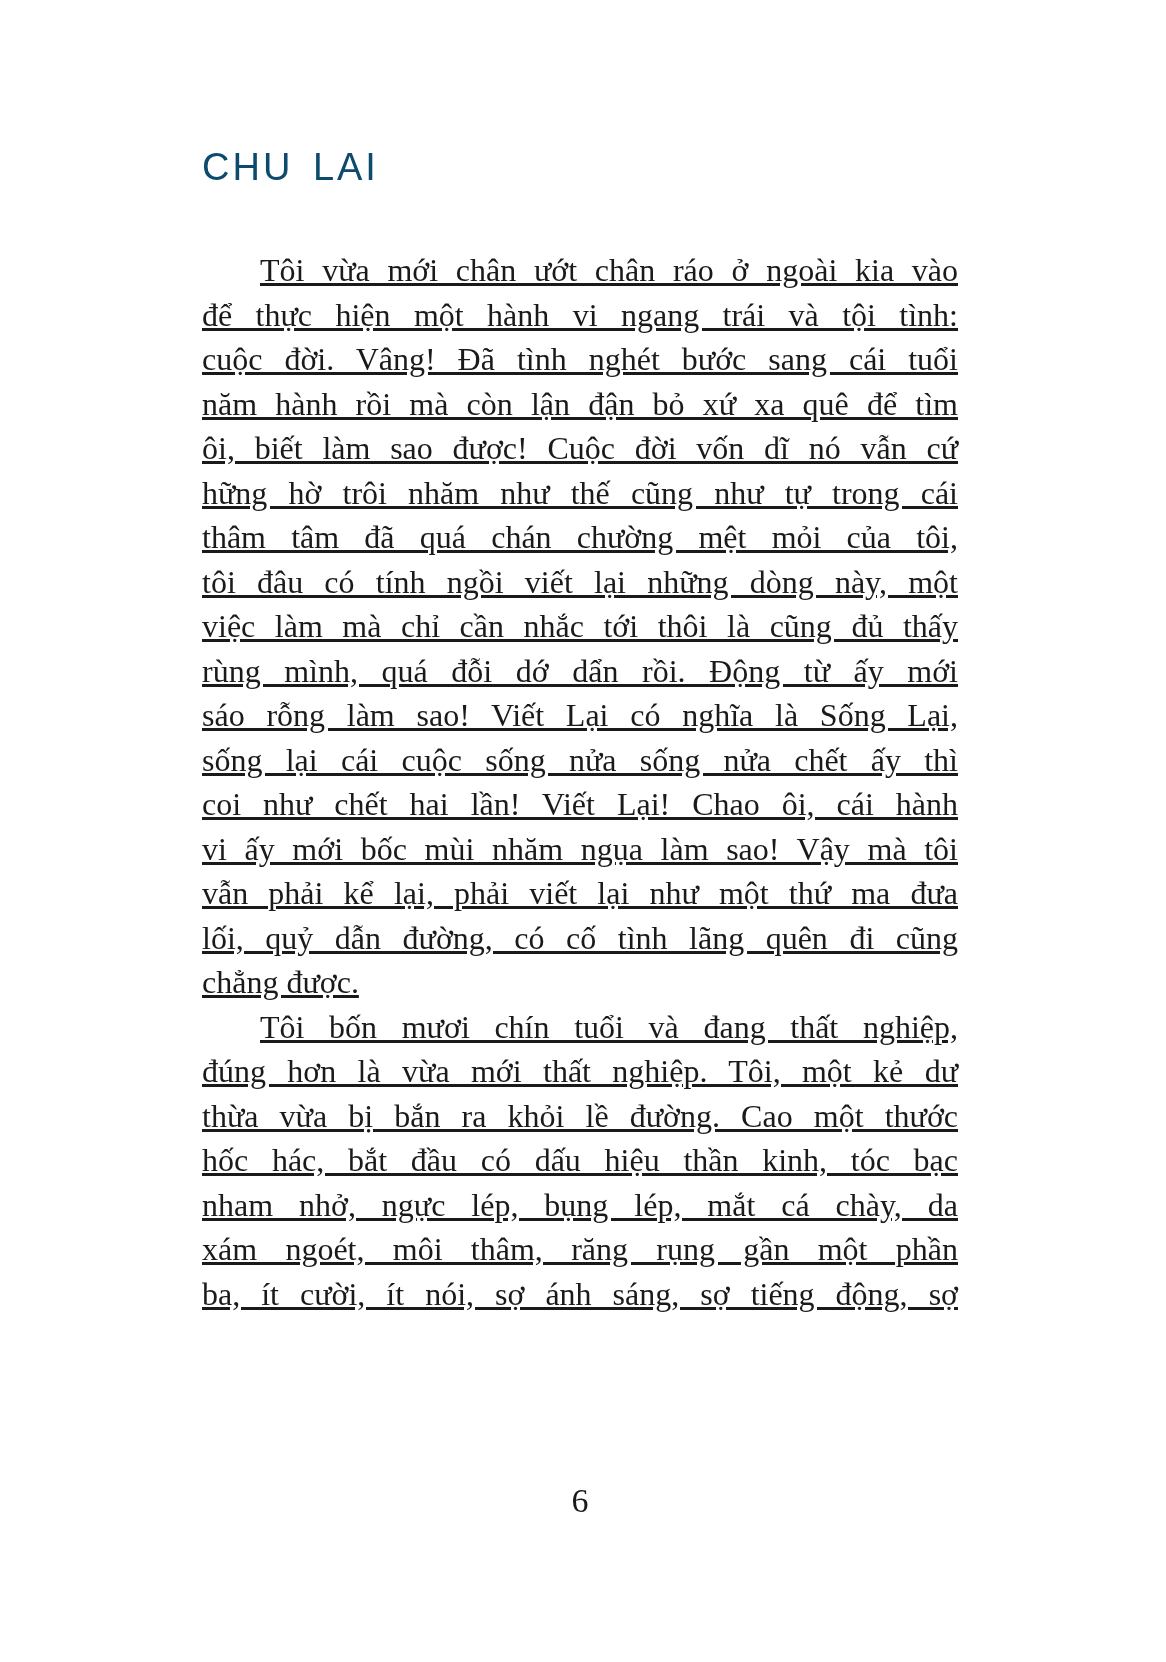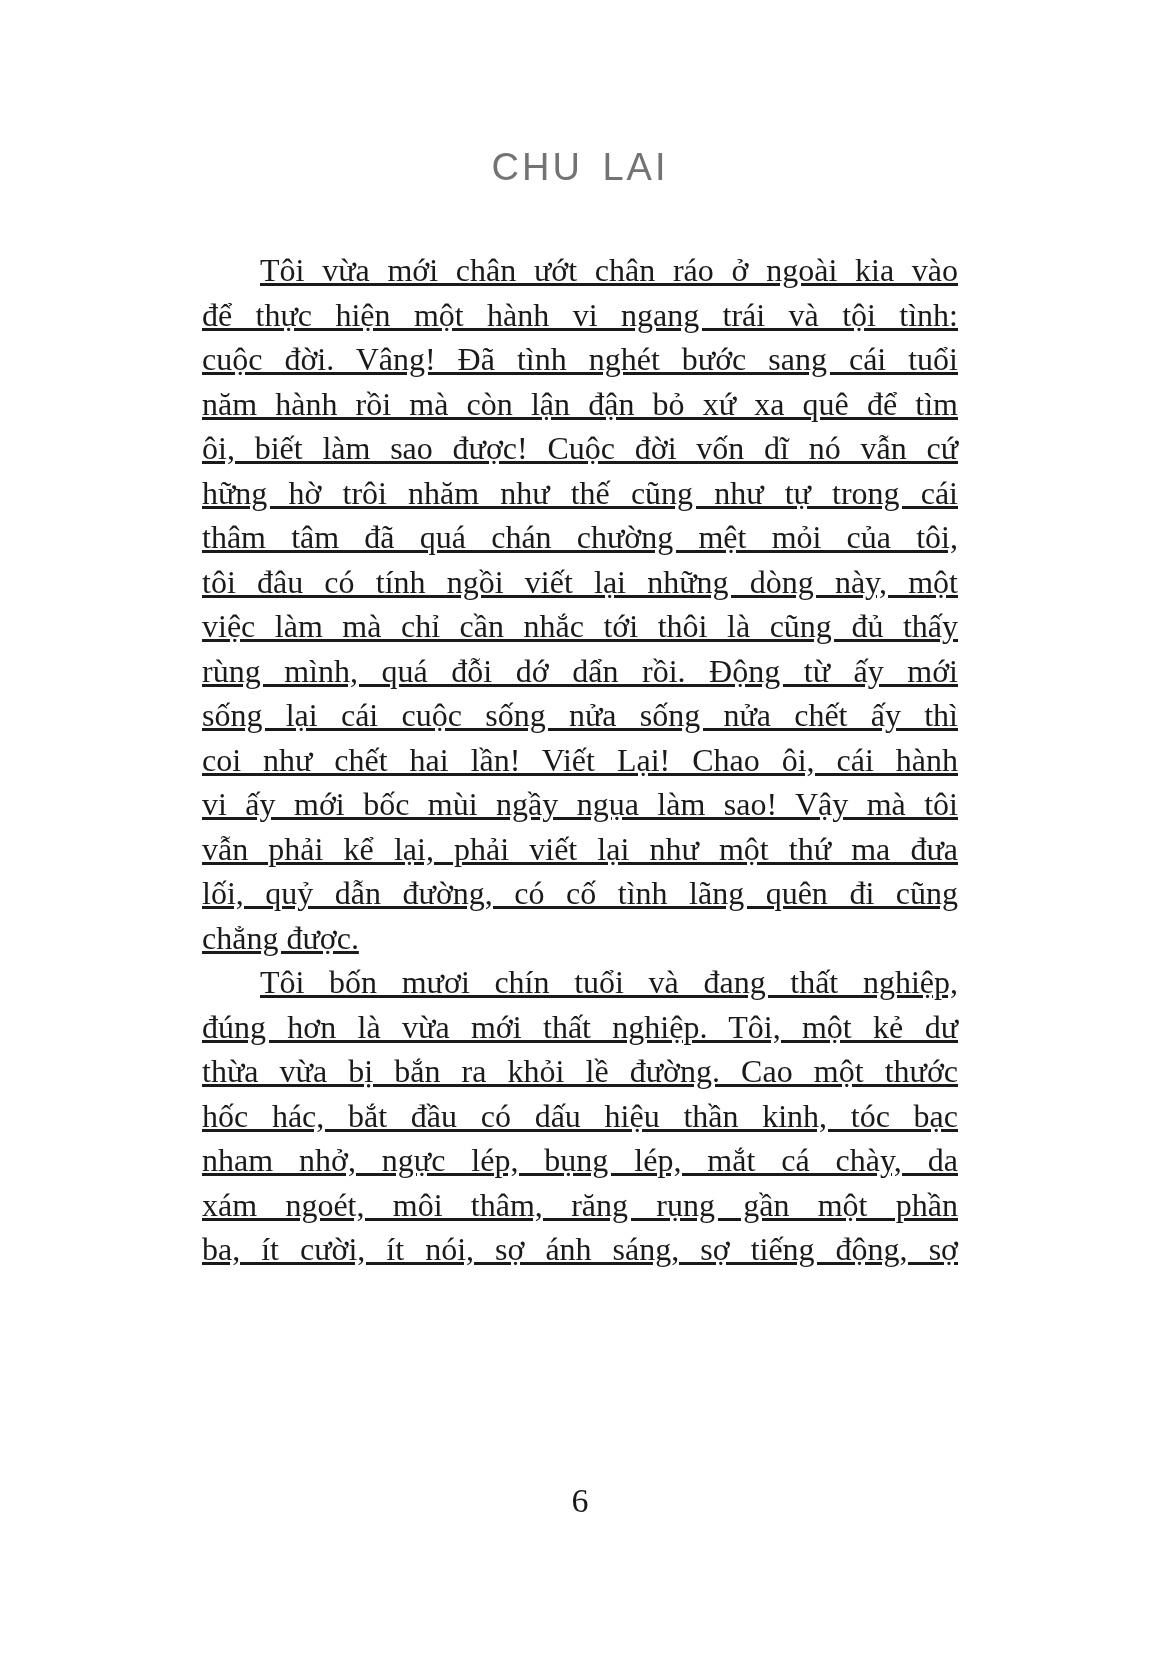--- a/index.html
+++ b/index.html
@@ -16,27 +16,26 @@
     width: 1166px;
     height: 1662px;
     background: #ffffff;
     overflow: hidden;
   }
   .running-header {
     position: absolute;
     top: 146px;
     left: 202px;
     width: 756px;
-    text-align: center;
     font-family: "Liberation Sans", sans-serif;
     font-weight: 400;
     font-size: 38px;
     letter-spacing: 3px;
     word-spacing: 6px;
-    color: #737373;
+    color: #0c4a6e;
   }
   .text-block {
     position: absolute;
     top: 248px;
     left: 202px;
     width: 756px;
     color: #1a1a1a;
   }
   .paragraph {
     margin: 0;
@@ -79,23 +78,24 @@
         <div class="line first">Tôi vừa mới chân ướt chân ráo ở ngoài kia vào</div>
         <div class="line">để thực hiện một hành vi ngang trái và tội tình:</div>
         <div class="line">cuộc đời. Vâng! Đã tình nghét bước sang cái tuổi</div>
         <div class="line">năm hành rồi mà còn lận đận bỏ xứ xa quê để tìm</div>
         <div class="line">ôi, biết làm sao được! Cuộc đời vốn dĩ nó vẫn cứ</div>
         <div class="line">hững hờ trôi nhăm như thế cũng như tự trong cái</div>
         <div class="line">thâm tâm đã quá chán chường mệt mỏi của tôi,</div>
         <div class="line">tôi đâu có tính ngồi viết lại những dòng này, một</div>
         <div class="line">việc làm mà chỉ cần nhắc tới thôi là cũng đủ thấy</div>
         <div class="line">rùng mình, quá đỗi dớ dẩn rồi. Động từ ấy mới</div>
+        <div class="line">sáo rỗng làm sao! Viết Lại có nghĩa là Sống Lại,</div>
         <div class="line">sống lại cái cuộc sống nửa sống nửa chết ấy thì</div>
         <div class="line">coi như chết hai lần! Viết Lại! Chao ôi, cái hành</div>
-        <div class="line">vi ấy mới bốc mùi ngầy ngụa làm sao! Vậy mà tôi</div>
+        <div class="line">vi ấy mới bốc mùi nhăm ngụa làm sao! Vậy mà tôi</div>
         <div class="line">vẫn phải kể lại, phải viết lại như một thứ ma đưa</div>
         <div class="line">lối, quỷ dẫn đường, có cố tình lãng quên đi cũng</div>
         <div class="line no-just">chẳng được.</div>
       </div>
       <div class="paragraph">
         <div class="line first">Tôi bốn mươi chín tuổi và đang thất nghiệp,</div>
         <div class="line">đúng hơn là vừa mới thất nghiệp. Tôi, một kẻ dư</div>
         <div class="line">thừa vừa bị bắn ra khỏi lề đường. Cao một thước</div>
         <div class="line">hốc hác, bắt đầu có dấu hiệu thần kinh, tóc bạc</div>
         <div class="line">nham nhở, ngực lép, bụng lép, mắt cá chày, da</div>

